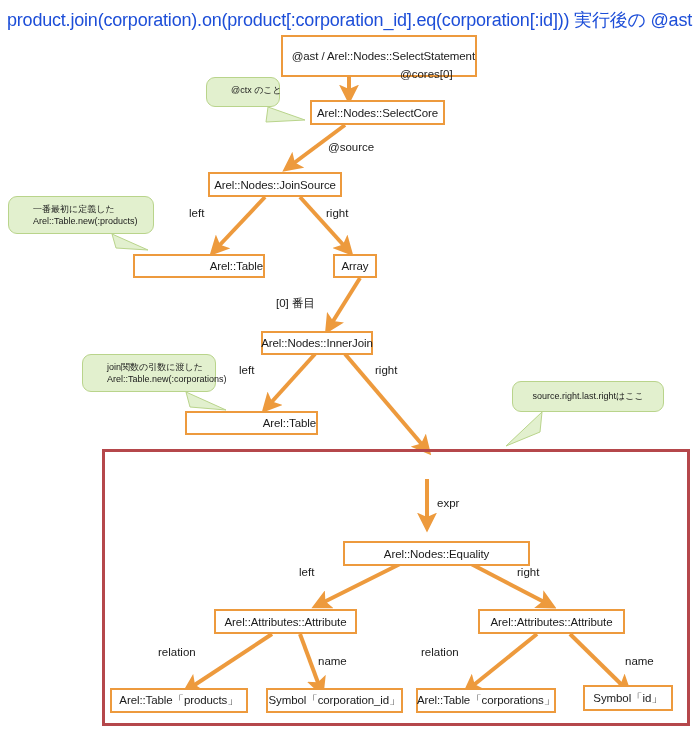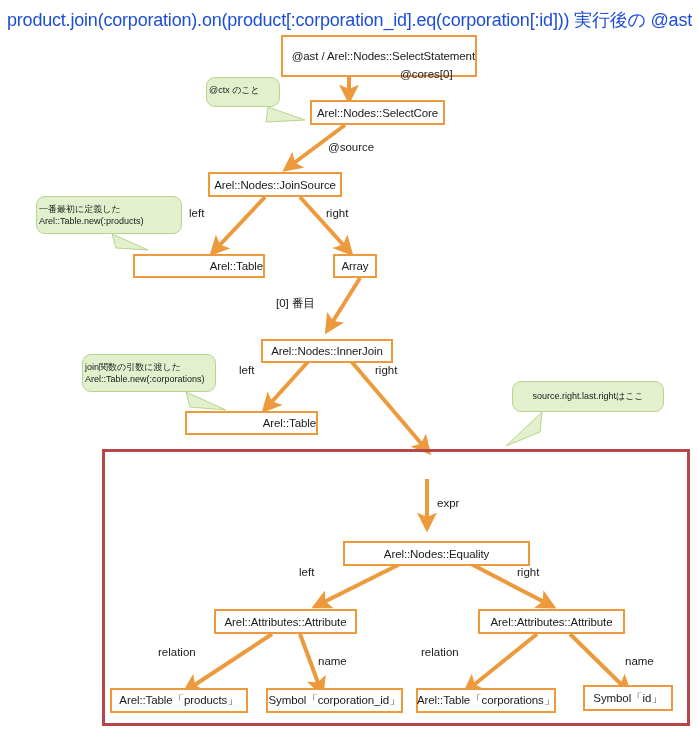--- a/index.html
+++ b/index.html
@@ -56,21 +56,21 @@
   
   .callout {
     position: absolute;
     box-sizing: border-box;
     border: 1px solid #B9D48B;
     border-radius: 9px;
     background: #E2F0CE;
     color: #1a1a1a;
     font-size: 9px;
     line-height: 1.35;
-    padding: 6px 2px;
+    padding: 6px 24px;
     white-space: nowrap;
   }
   .callout .l2 { display: block; }
   
   .red-frame {
     position: absolute;
     box-sizing: border-box;
     border: 3px solid #B5474B;
     background: transparent;
   }
@@ -164,21 +164,21 @@
   </div>
 
   <div class="node left-align" style="left:133px; top:254px; width:132px; height:24px;">
     <span>Arel::Table</span>
   </div>
 
   <div class="node" style="left:333px; top:254px; width:44px; height:24px;">
     <span>Array</span>
   </div>
 
-  <div class="node" style="left:261px; top:331px; width:132px; height:24px;margin-top:8px;">
+  <div class="node" style="left:261px; top:331px; width:112px; height:24px;">
     <span>Arel::Nodes::InnerJoin</span>
   </div>
 
   <div class="node left-align" style="left:185px; top:411px; width:133px; height:24px;">
     <span>Arel::Table</span>
   </div>
 
 
   <div class="node" style="left:343px; top:529px; width:187px; height:25px;margin-top:12px;">
     <span>Arel::Nodes::Equality</span>
@@ -220,21 +220,21 @@
   <div class="elabel" style="left:517px; top:566px;">right</div>
   <div class="elabel" style="left:158px; top:646px;">relation</div>
   <div class="elabel" style="left:318px; top:655px;">name</div>
   <div class="elabel" style="left:421px; top:646px;">relation</div>
   <div class="elabel" style="left:625px; top:655px;">name</div>
 
   <div class="callout" style="left:206px; top:77px; width:74px; height:30px;">
     <span>@ctx のこと</span>
   </div>
 
-  <div class="callout" style="left:8px; top:196px; width:146px; height:38px;margin-left:28px;">
+  <div class="callout" style="left:8px; top:196px; width:146px; height:38px;">
     <span>一番最初に定義した</span>
     <span class="l2">Arel::Table.new(:products)</span>
   </div>
 
   <div class="callout" style="left:82px; top:354px; width:134px; height:38px;">
     <span>join関数の引数に渡した</span>
     <span class="l2">Arel::Table.new(:corporations)</span>
   </div>
 
   <div class="callout" style="left:512px; top:381px; width:152px; height:31px; display:flex; align-items:center; justify-content:center;text-align:right;">

